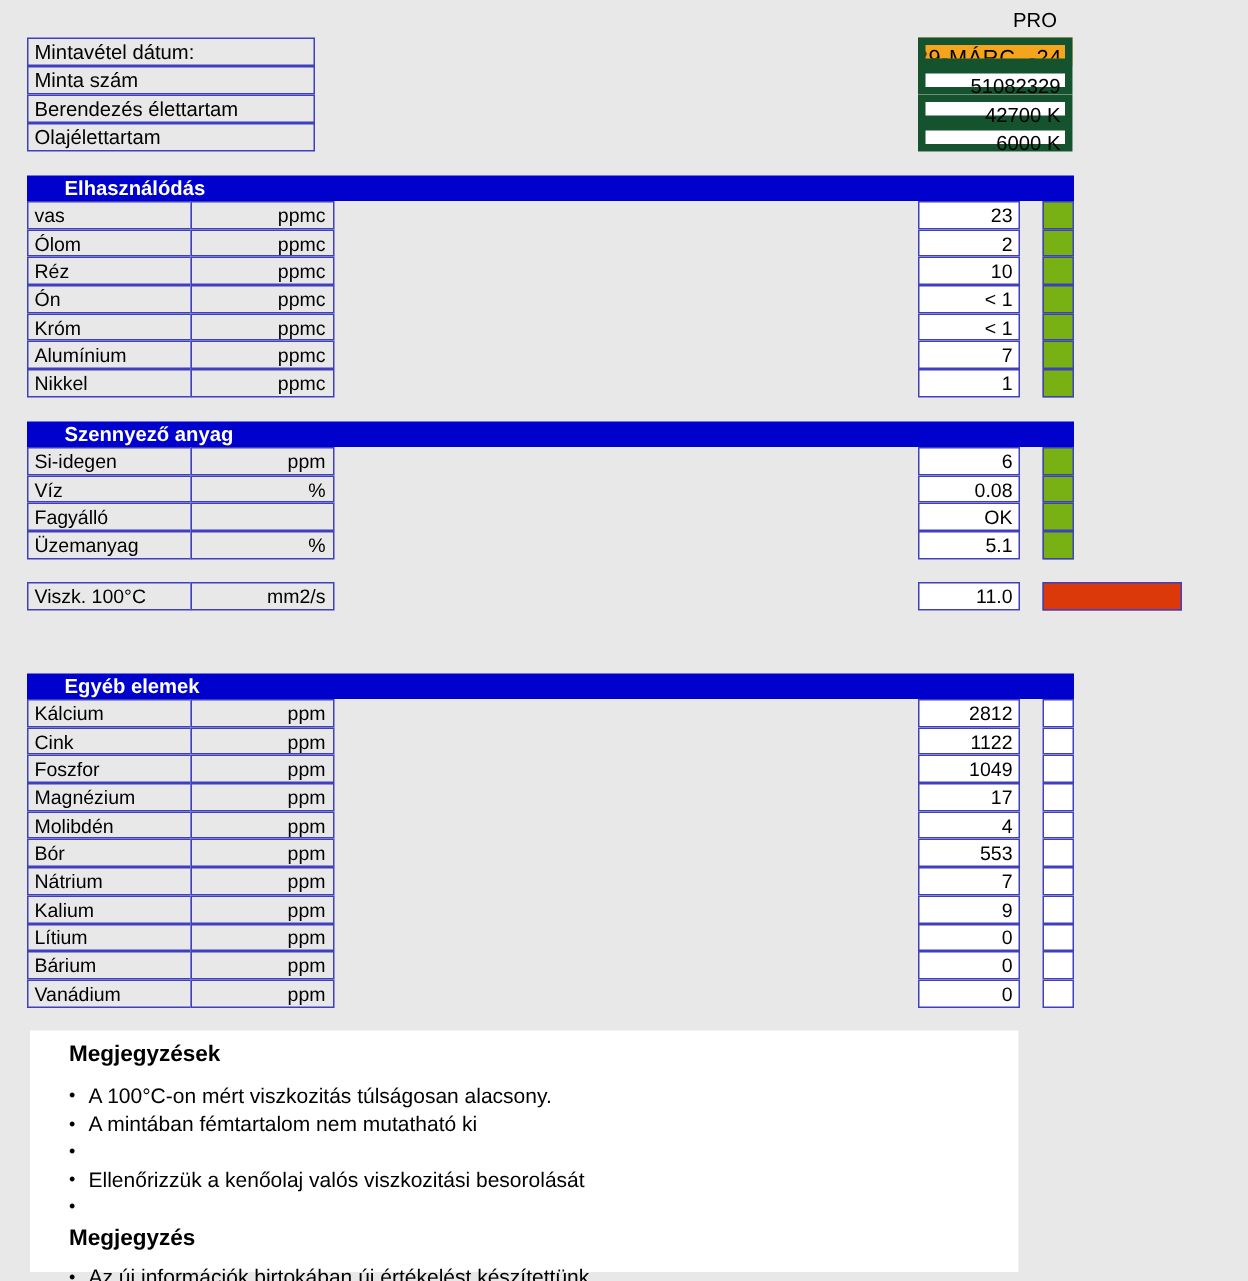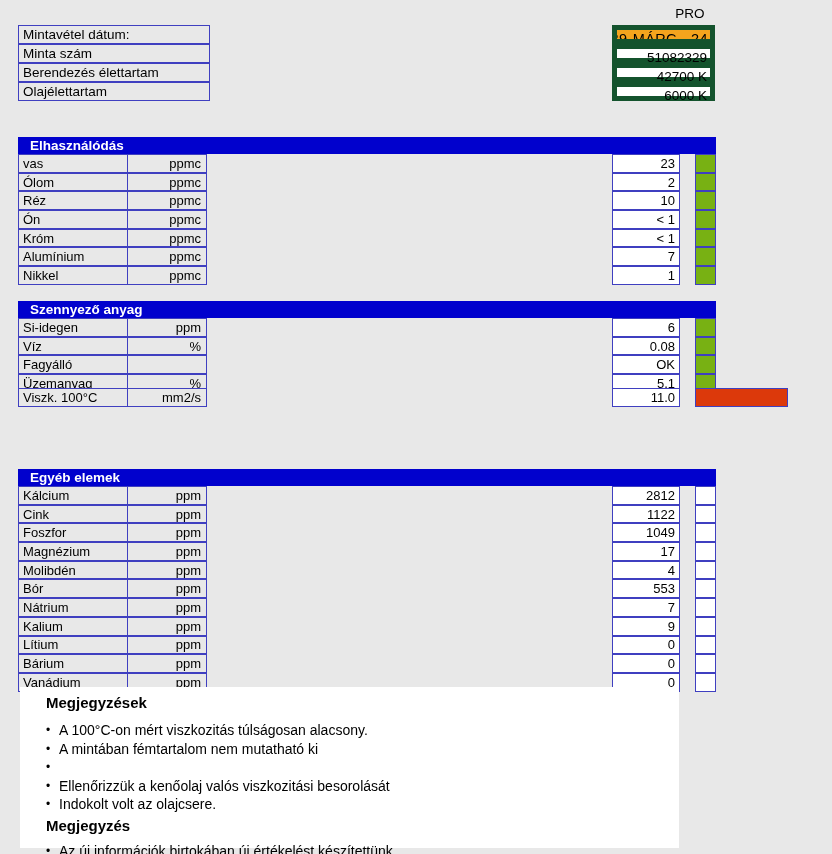--- a/index.html
+++ b/index.html
@@ -24,29 +24,29 @@
   .ival.orange{background:#f4a41d;padding:0;overflow:hidden;}
   .ival.orange .clip{
     position:absolute;right:2px;top:1px;white-space:nowrap;
     font-size:14.5px;letter-spacing:.4px;
   }
 
   
   .section{position:absolute;left:18px;width:800px;}
   .shead{
     width:698px;height:17px;box-sizing:border-box;background:#0101cd;color:#fff;
-    font-weight:bold;font-size:13.5px;line-height:17px;padding-left:12px;margin-top:20px;
+    font-weight:bold;font-size:13.5px;line-height:17px;padding-left:25px;
   }
   .srow{position:relative;height:18.7px;}
   .cell{
     position:absolute;top:0;height:100%;box-sizing:border-box;border:1px solid #3f3fc0;
     font-size:13px;display:flex;align-items:center;
   }
   .c-label{left:0;width:110px;background:#e8e8e8;padding-left:4px;}
-  .c-unit{left:109px;width:80px;background:#e8e8e8;justify-content:flex-end;padding-right:5px;}
+  .c-unit{left:109px;width:96px;background:#e8e8e8;justify-content:flex-end;padding-right:5px;}
   .c-value{left:594px;width:68px;background:#ffffff;justify-content:flex-end;padding-right:4px;}
   .c-status{left:677px;width:21px;}
   .c-status.green{background:#78b113;}
   .c-status.blank{background:#ffffff;}
   .c-status.red{width:93px;background:#dc390b;}
   .sec1{top:117px;} .sec2{top:281px;} .sec3{top:388px;} .sec4{top:449px;}
 
   
   .notes{
     position:absolute;left:20px;top:687px;width:659px;height:161px;box-sizing:border-box;
@@ -250,21 +250,20 @@
     </div>
     <div class="nitem">
       <span class="bullet">•</span>
     </div>
     <div class="nitem">
       <span class="bullet">•</span>
       <span>Ellenőrizzük a kenőolaj valós viszkozitási besorolását</span>
     </div>
     <div class="nitem">
       <span class="bullet">•</span>
-      <span>Indokolt volt az olajcsere.</span>
     </div>
     <div class="nhead nhead2">Megjegyzés</div>
     <div class="nitem">
       <span class="bullet">•</span>
       <span>Az új információk birtokában új értékelést készítettünk.</span>
     </div>
   </div>
 
 </div>
 

